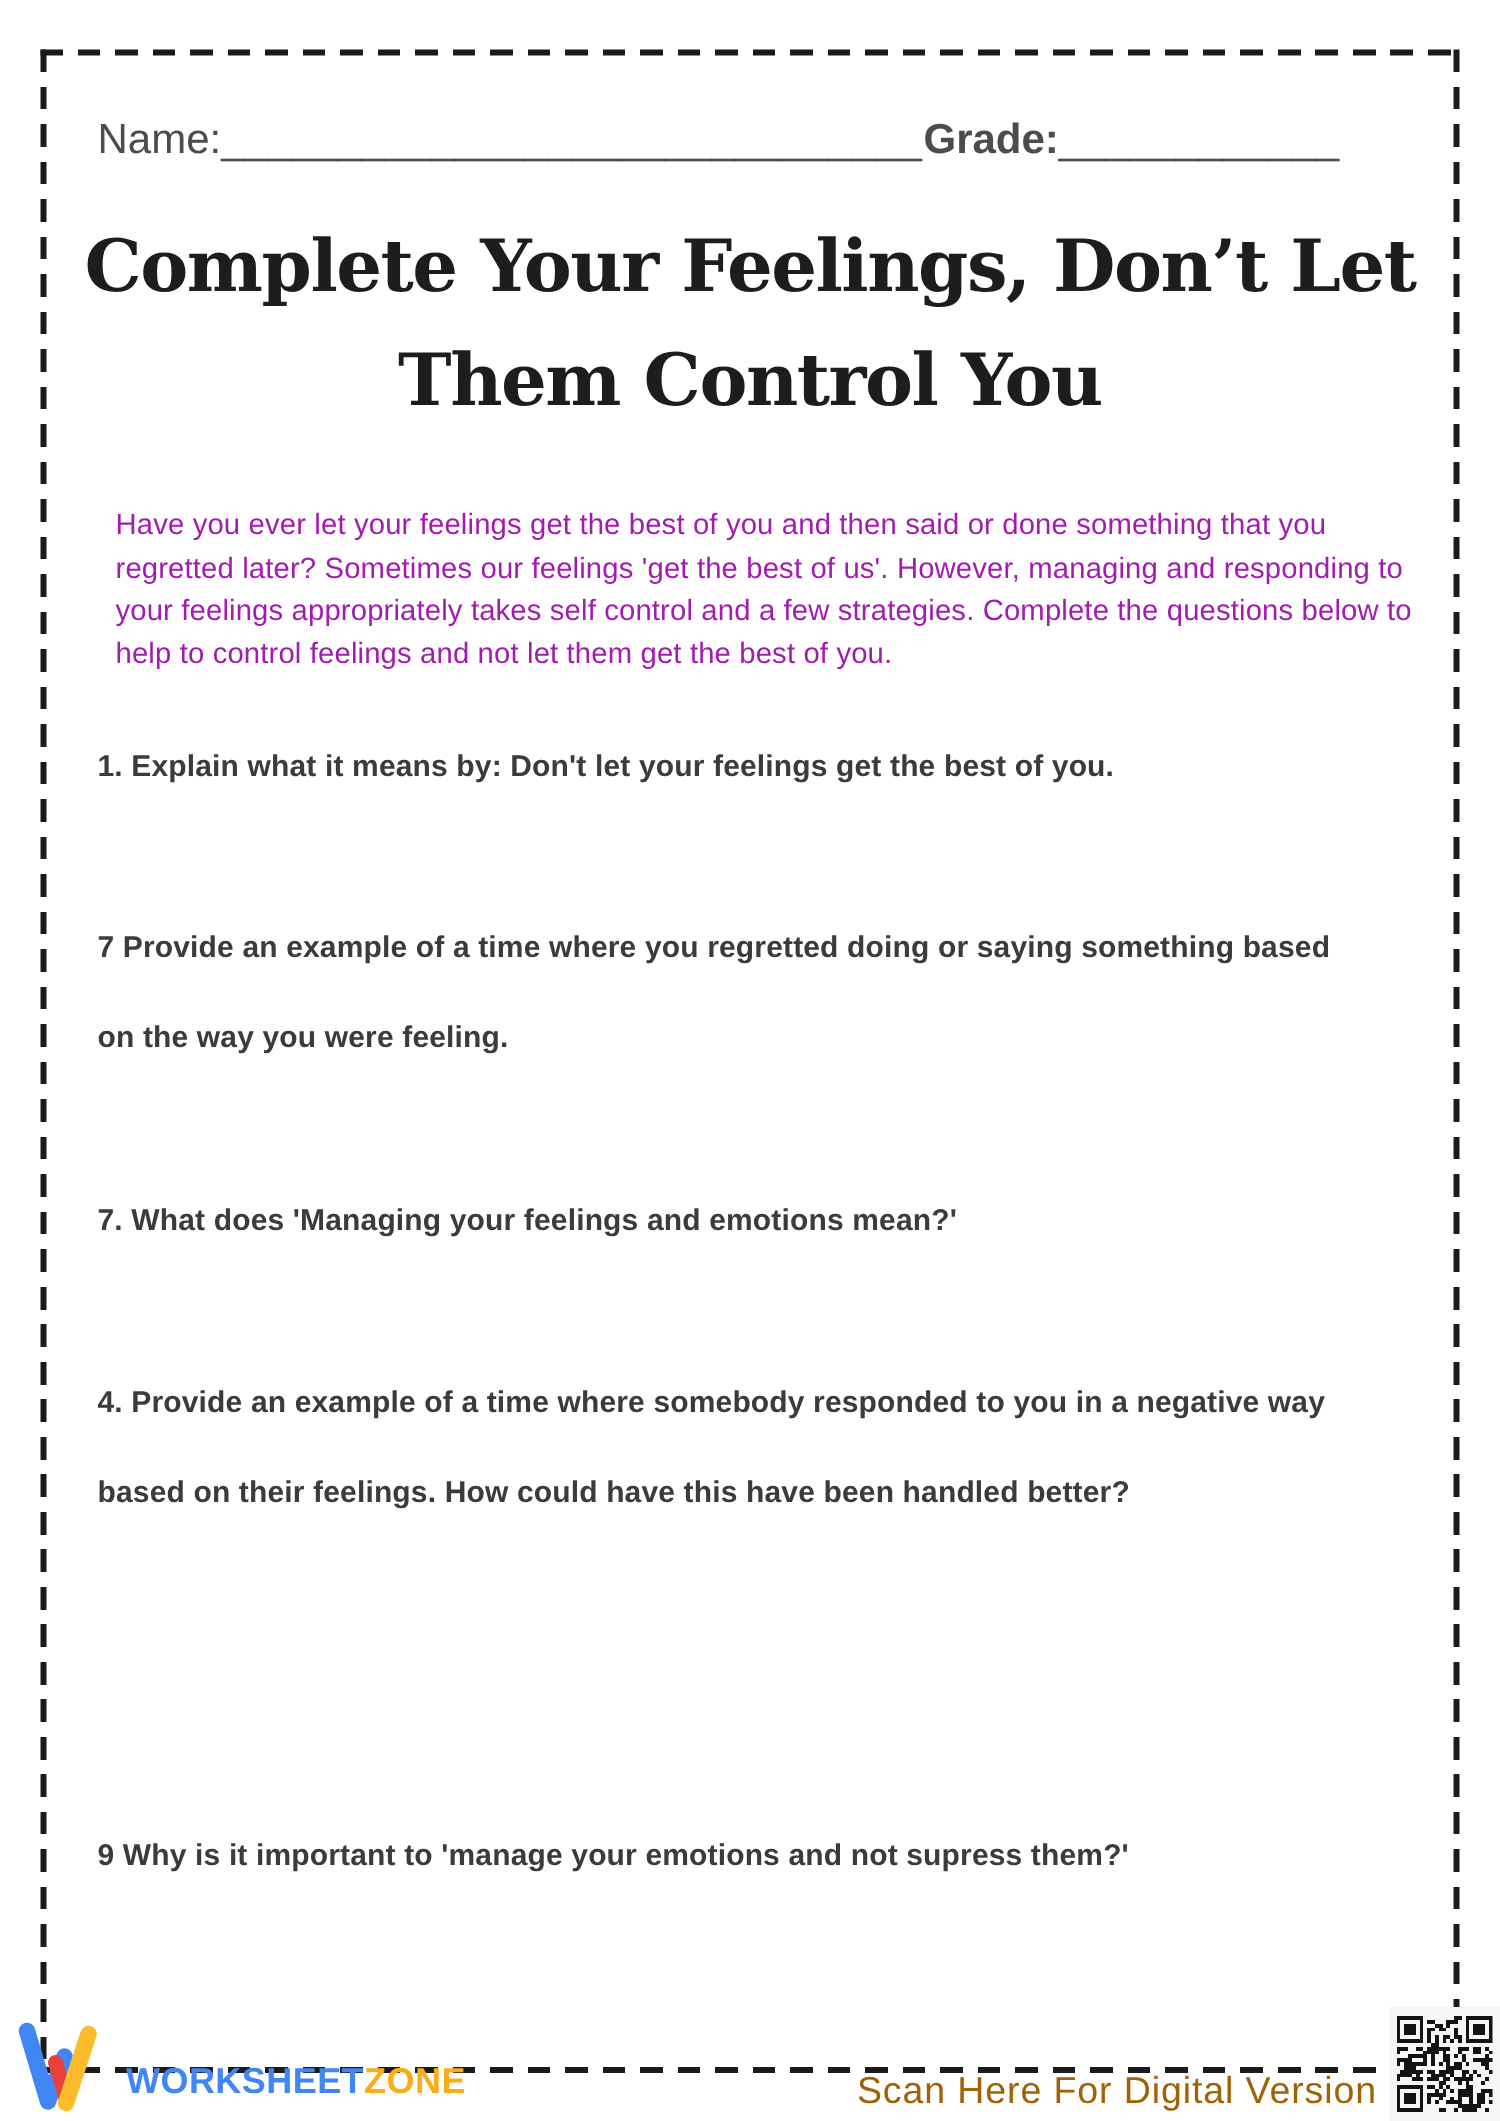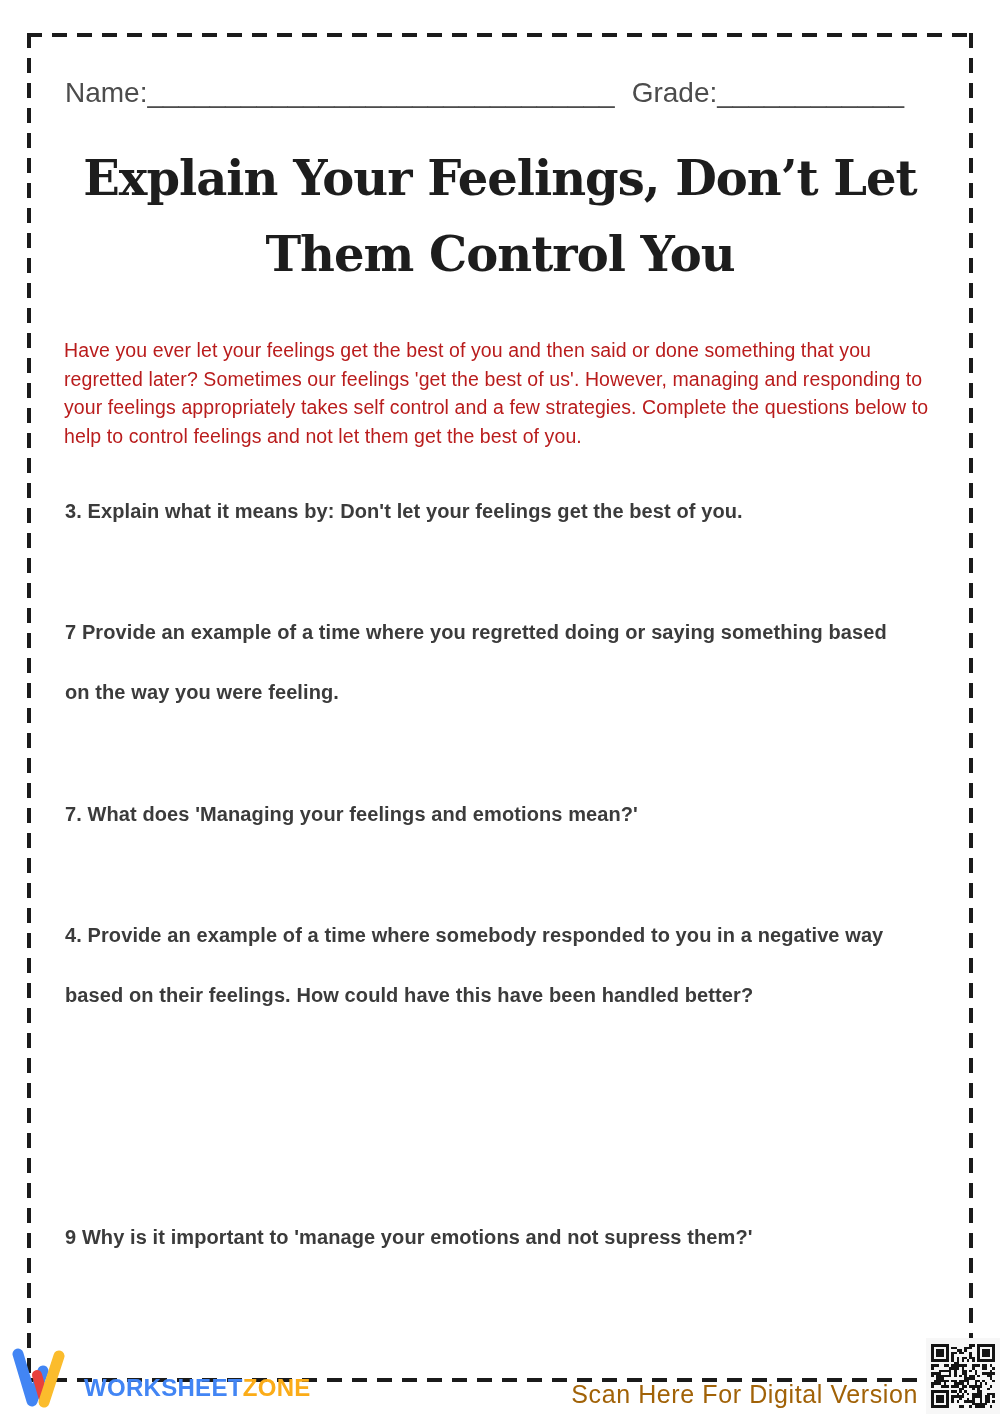--- a/index.html
+++ b/index.html
@@ -19,38 +19,38 @@
   #frame-bottom { left: 27px; top: 1378px; width: 946px; }
   #frame-left   { left: 27px; top: 33px;   height: 1349px; }
   #frame-right  { left: 969px; top: 33px;  height: 1349px; }
 
   
   #name-row {
     position: absolute; left: 65px; top: 76px; width: 880px;
     font-size: 28px; line-height: 34px; color: #4c4c4c;
     white-space: nowrap; z-index: 2;
   }
-  #name-row .grade-label { margin-left: 17px; }
+  #name-row .grade-label { margin-left: 1px; font-weight: bold; }
 
   
   #worksheet-title {
     position: absolute; left: 40px; top: 140px; width: 920px;
     text-align: center;
     font-family: "DejaVu Serif", "Liberation Serif", serif;
     font-weight: 700;
     font-size: 48px; line-height: 76px;
     letter-spacing: -1px;
     color: #1d1d1d; z-index: 2;
   }
 
   
   #intro-paragraph {
-    position: absolute; left: 64px; top: 336px; width: 878px;
+    position: absolute; left: 77px; top: 336px; width: 878px;
     font-size: 19.5px; line-height: 28.5px;
-    color: #b91c1c; letter-spacing: 0.1px; z-index: 2;
+    color: #a21caf; letter-spacing: 0.1px; z-index: 2;
   }
 
   
   .question-line {
     position: absolute; left: 65px; width: 880px;
     font-size: 20px; line-height: 26px; font-weight: 600;
     color: #3b3b3b; letter-spacing: 0.1px;
     white-space: nowrap; z-index: 2;
   }
   #q1-line1 { top: 498px; }
@@ -91,27 +91,27 @@
   <div id="frame-top" class="frame-edge frame-h"></div>
   <div id="frame-bottom" class="frame-edge frame-h"></div>
   <div id="frame-left" class="frame-edge frame-v"></div>
   <div id="frame-right" class="frame-edge frame-v"></div>
 
   <div id="name-row">
     <span>Name:</span><span>______________________________</span><span class="grade-label">Grade:</span><span>____________</span>
   </div>
 
   <div id="worksheet-title">
-    <div>Explain Your Feelings, Don’t Let</div>
+    <div>Complete Your Feelings, Don’t Let</div>
     <div>Them Control You</div>
   </div>
 
   <div id="intro-paragraph">Have you ever let your feelings get the best of you and then said or done something that you regretted later? Sometimes our feelings 'get the best of us'. However, managing and responding to your feelings appropriately takes self control and a few strategies. Complete the questions below to help to control feelings and not let them get the best of you.</div>
 
-  <div id="q1-line1" class="question-line">3. Explain what it means by: Don't let your feelings get the best of you.</div>
+  <div id="q1-line1" class="question-line">1. Explain what it means by: Don't let your feelings get the best of you.</div>
   <div id="q2-line1" class="question-line">7 Provide an example of a time where you regretted doing or saying something based</div>
   <div id="q2-line2" class="question-line">on the way you were feeling.</div>
   <div id="q3-line1" class="question-line">7. What does 'Managing your feelings and emotions mean?'</div>
   <div id="q4-line1" class="question-line">4. Provide an example of a time where somebody responded to you in a negative way</div>
   <div id="q4-line2" class="question-line">based on their feelings. How could have this have been handled better?</div>
   <div id="q6-line1" class="question-line">9 Why is it important to 'manage your emotions and not supress them?'</div>
 
   <div id="logo-mark">
     <svg width="58" height="68" viewBox="0 0 58 68" fill="none">
       <path d="M6 10 L20 57 L31 27" stroke="#4285F4" stroke-width="11" stroke-linecap="round" stroke-linejoin="round"></path>

